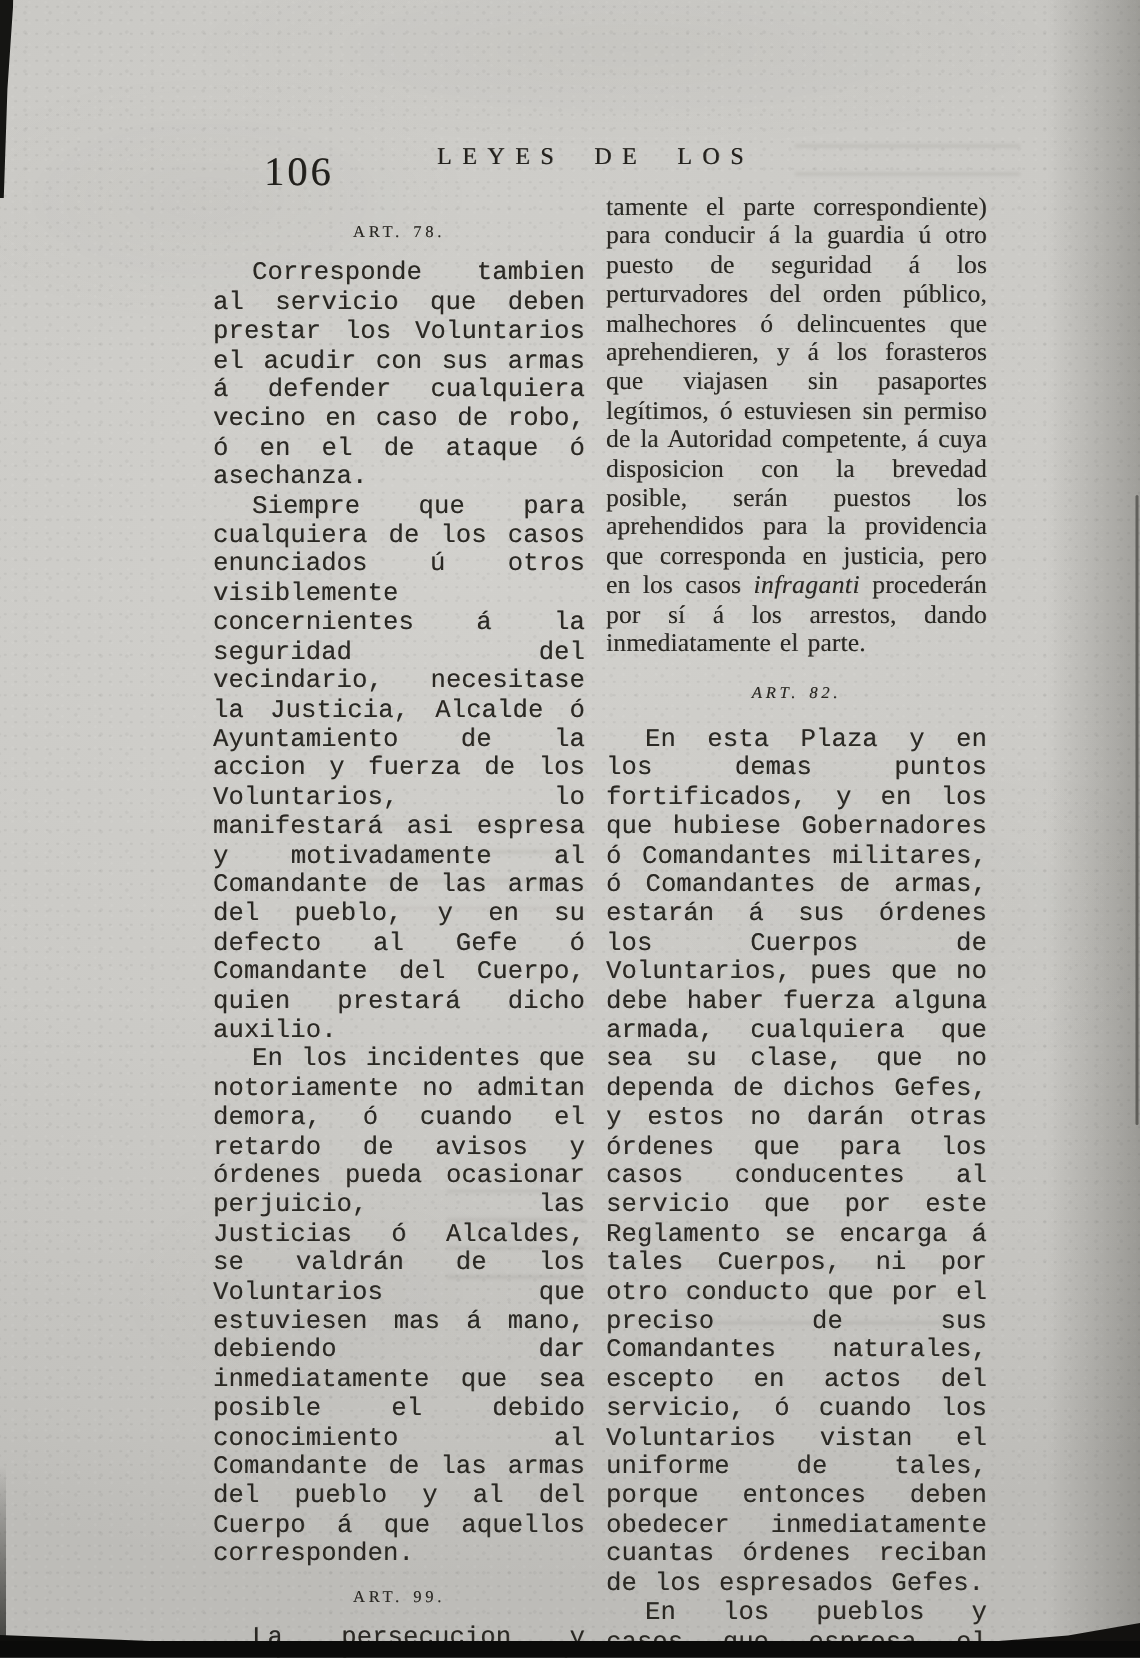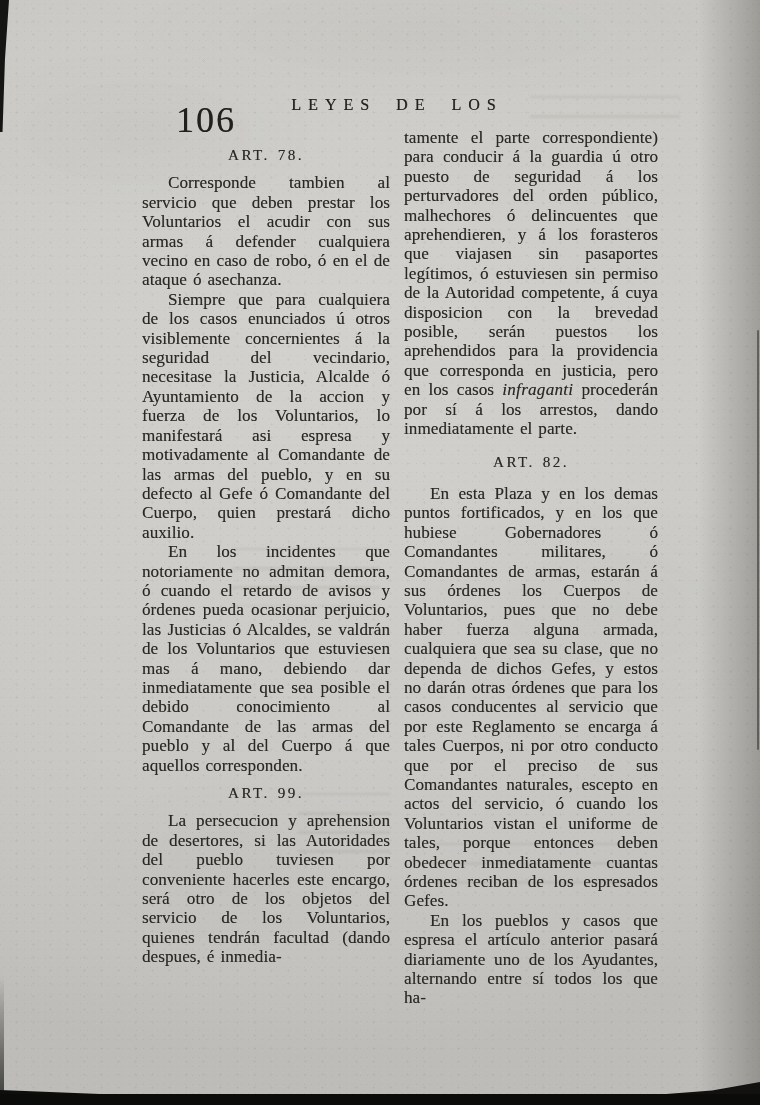--- a/index.html
+++ b/index.html
@@ -68,45 +68,45 @@
     background:rgba(45,44,40,0.55); border-radius:2px;
   }
   
   .ghost {
     position:absolute; pointer-events:none; opacity:.5; filter:blur(1.2px);
     background:repeating-linear-gradient(180deg, rgba(98,95,87,0.20) 0 2.5px, transparent 2.5px 19px);
   }
   
   .page-number {
     position:absolute; left:176px; top:99px;
-    font-size:36px; letter-spacing:2px; color:#22201c;
+    font-size:27px; letter-spacing:2px; color:#22201c;
     text-shadow:0.3px 0.3px 0 rgba(35,33,28,0.5);
   }
   .running-header {
     position:absolute; left:252px; top:96px; width:290px;
     text-align:center; font-size:16px; letter-spacing:7px; word-spacing:9px;
     color:#24221e; text-shadow:0.4px 0.4px 0 rgba(35,33,28,0.55);
     white-space:nowrap;
   }
   .col {
     position:absolute;
     font-size:17px; line-height:19.4px;
     text-align:justify; word-spacing:1.6px; letter-spacing:0.1px;
     text-shadow:0.25px 0.25px 0 rgba(42,40,35,0.45);
   }
   .col-left  { left:142px; top:146px; width:248px; }
   .col-right { left:404px; top:128px; width:254px; }
   .art-heading {
-    text-align:center; font-size:15px; letter-spacing:2.5px;
+    text-align:center; font-size:11px; letter-spacing:2.5px;
     margin:9px 0 8px; text-indent:0;
   }
-  .col-right .art-heading { margin:14px 0 12px; }
+  .col-right .art-heading { margin:14px 0 12px;font-style:italic; }
   .article:first-child .art-heading { margin-top:0; }
   .art-body { margin:0; }
-  .indent { text-indent:26px; }
+  .indent { text-indent:26px;font-family:Liberation Mono, monospace; }
   .art-body em { font-style:italic; letter-spacing:0.3px; }
 </style>
 </head>
 <body>
 
 <div class="page">
 
   <div class="mottle"></div>
   <div class="noise"></div>
 

